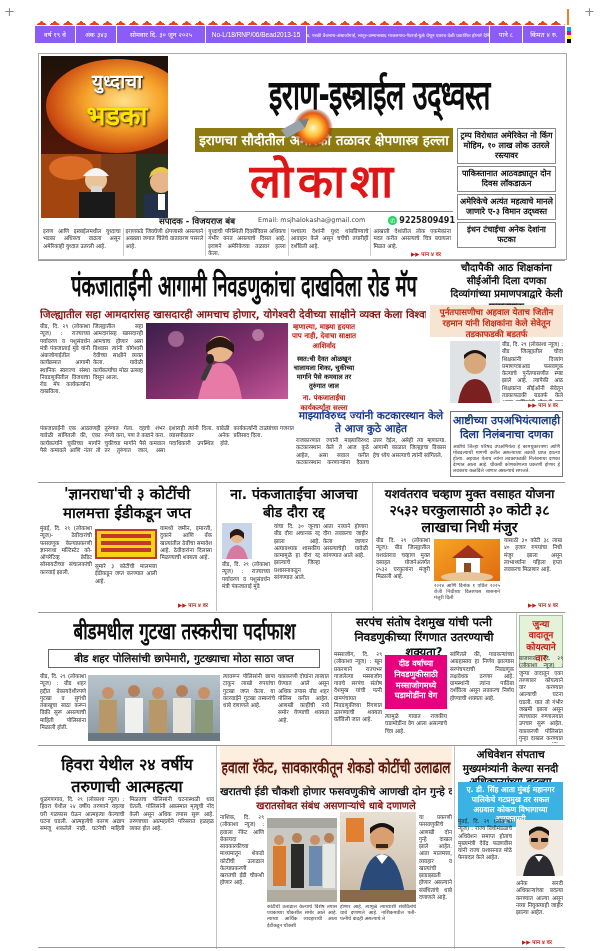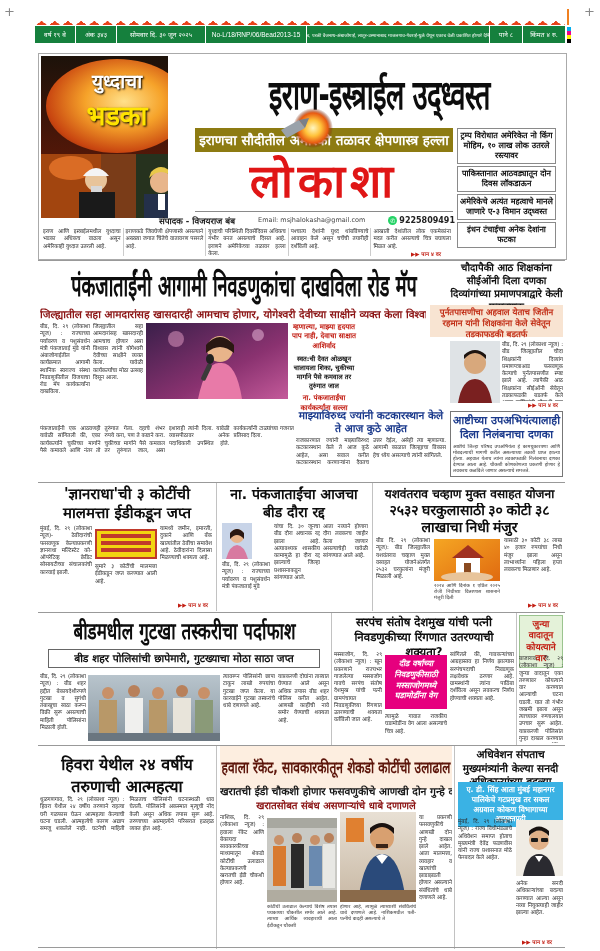--- a/index.html
+++ b/index.html
@@ -11,29 +11,29 @@
   .tiny{font-size:5.5px;line-height:1.32;text-align:justify;color:#2a2a2a;overflow:hidden;}
   .tiny2{font-size:4.8px;line-height:1.3;text-align:justify;color:#333;overflow:hidden;}
   .nav{color:#1b3a8c;}
   .mar{color:#8c1616;}
   .red{color:#c21d12;}
   .more{color:#c21d12;font-weight:bold;font-size:5.5px;}
   .vline{position:absolute;width:1px;background:#c2c2c2;}
   .hline{position:absolute;height:1px;background:#9a9a9a;}
   .flames{background:conic-gradient(from 135deg at 50% 70%,#e8431a 0 90deg,transparent 0) 0 0/13.2px 16px repeat-x;}
   .topbar{display:flex;gap:1px;background:#fff;}
-  .topbar>div{background:#15803d;color:#fff;display:flex;align-items:center;justify-content:center;
+  .topbar>div{background:#8b5cf6;color:#fff;display:flex;align-items:center;justify-content:center;
               font-size:6.5px;white-space:nowrap;overflow:hidden;}
   .brief{border:1px solid #8a8a8a;margin-bottom:2px;padding:2px 2px;font-size:8px;font-weight:bold;
          line-height:1.25;text-align:center;color:#111;background:#fff;}
   .photo{overflow:hidden;}
   .hdX{font-weight:800;color:#0d0d0d;white-space:nowrap;overflow:hidden;}
   .sec{position:absolute;border-top:1px solid #999;overflow:hidden;}
   .pinkbox{background:#e6007e;color:#fff;font-weight:bold;font-size:8px;text-align:center;
-           padding:4px 2px;line-height:1.35;font-style:italic;}
+           padding:4px 2px;line-height:1.35;}
   .bluebox{background:#3ab2e4;color:#fff;font-weight:bold;font-size:7.5px;text-align:center;
            padding:3px 2px;line-height:1.3;}
   .greenbox{background:#e4f2d9;border:1px solid #9bc48f;color:#c21d12;font-weight:bold;font-size:9px;
             text-align:center;padding:3px 2px;line-height:1.25;}
   .signbars>div{height:4px;background:#c0392b;margin:3px 4px;}
 </style>
 </head>
 <body>
 
 <div class="paper">

